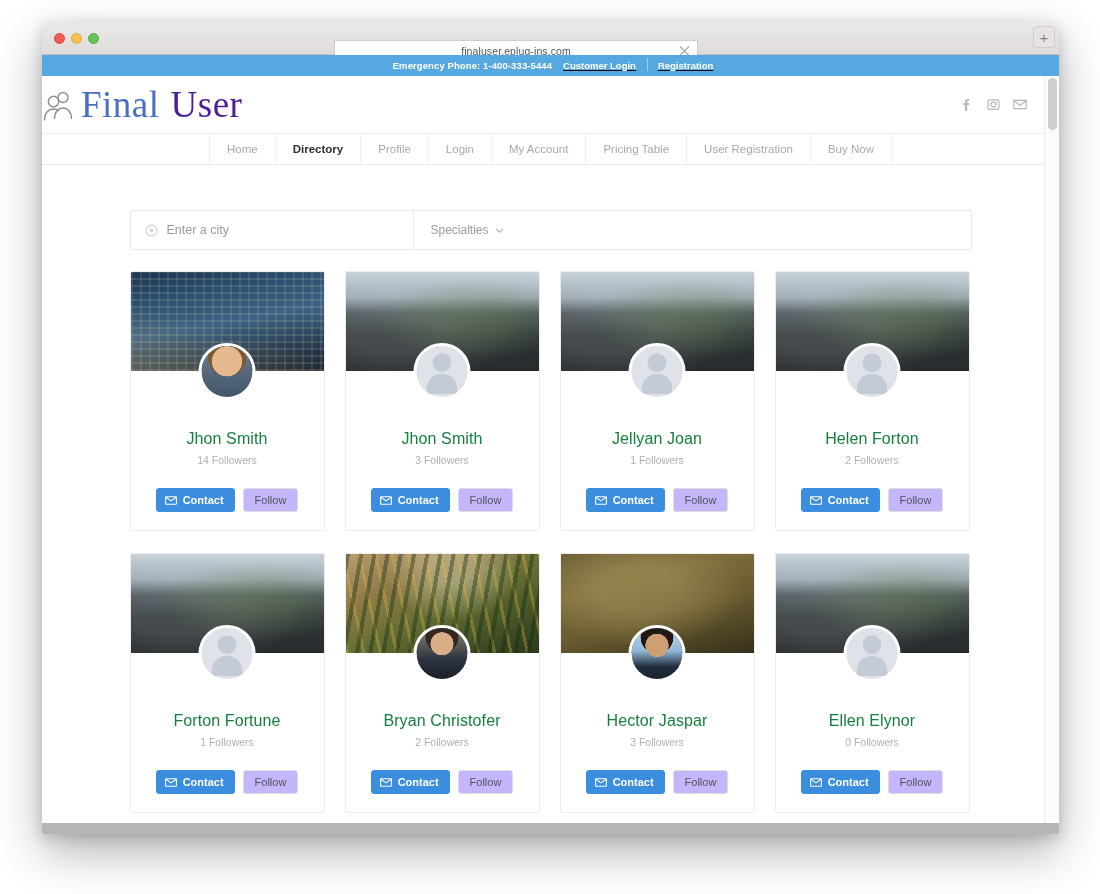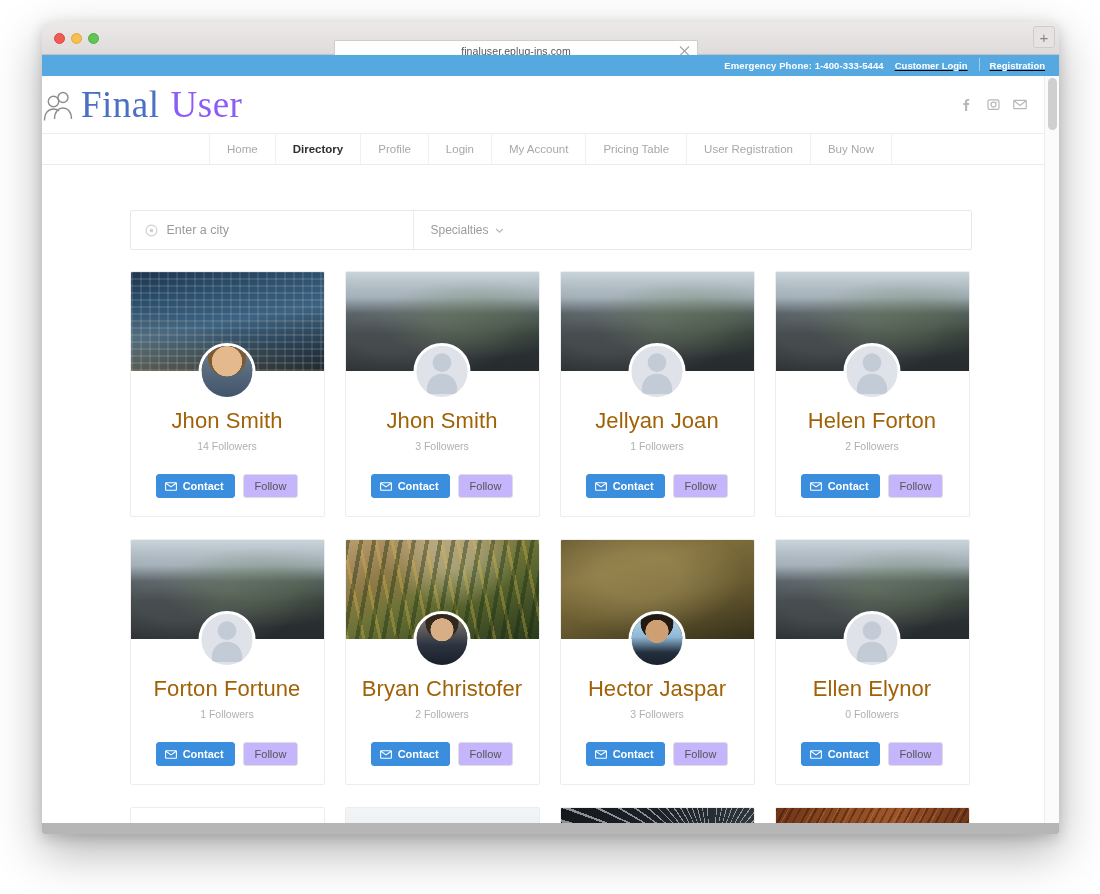--- a/index.html
+++ b/index.html
@@ -73,21 +73,21 @@
     height: 779px;
     background: #ffffff;
     overflow: hidden;
   }
 
   
   #topbar {
     height: 21px;
     background: #56a8e0;
     display: flex; align-items: center;
-    justify-content: flex-end;
+    justify-content: center;
     padding: 0 14px 0 19px;
     position: relative;
   }
   #emergency-phone {
     font-size: 9.5px; font-weight: bold; color: #ffffff;
     letter-spacing: 0.1px;
   }
   #topbar-links { display: flex; align-items: center; text-decoration: underline; }
   .topbar-link {
     font-size: 9.5px; font-weight: bold; color: #ffffff;
@@ -117,21 +117,21 @@
   }
   #logo {
     display: flex; align-items: center;
     font-family: "Liberation Serif", serif;
     font-size: 37px;
     line-height: 1;
     letter-spacing: 0.5px;
   }
   #logo-icon { margin-right: 5px; display: flex; align-items: center; }
   #logo-word-1 { color: #4a6fc4; }
-  #logo-word-2 { color: #8b5cf6; margin-left: 11px; }
+  #logo-word-2 { color: #4c1d95; margin-left: 11px; }
 
   #social-icons {
     position: absolute; right: 32px; top: 50%;
     transform: translateY(-50%);
     display: flex; align-items: center; gap: 13px;
   }
   .social-icon {
     width: 14px; height: 14px;
     color: #b7b7b7;
     display: flex; align-items: center; justify-content: center;
@@ -241,25 +241,26 @@
   }
   .avatar-photo {
     width: 100%; height: 100%;
     background-size: cover; background-position: center top;
   }
   .card-body {
     padding: 37px 10px 0 10px;
     text-align: center;
   }
   .card-name {
-    font-size: 22px;
-    color: #a16207;
+    font-size: 16px;
+    color: #15803d;
     font-weight: normal;
     letter-spacing: 0.1px;
     white-space: nowrap;
+    margin-top: 22px;
   }
   .card-followers {
     font-size: 10.5px;
     color: #b0b0b0;
     margin-top: 6px;
   }
   .card-actions {
     display: flex; align-items: center; justify-content: center;
     gap: 8px;
     padding: 22px 0 18px 0;

